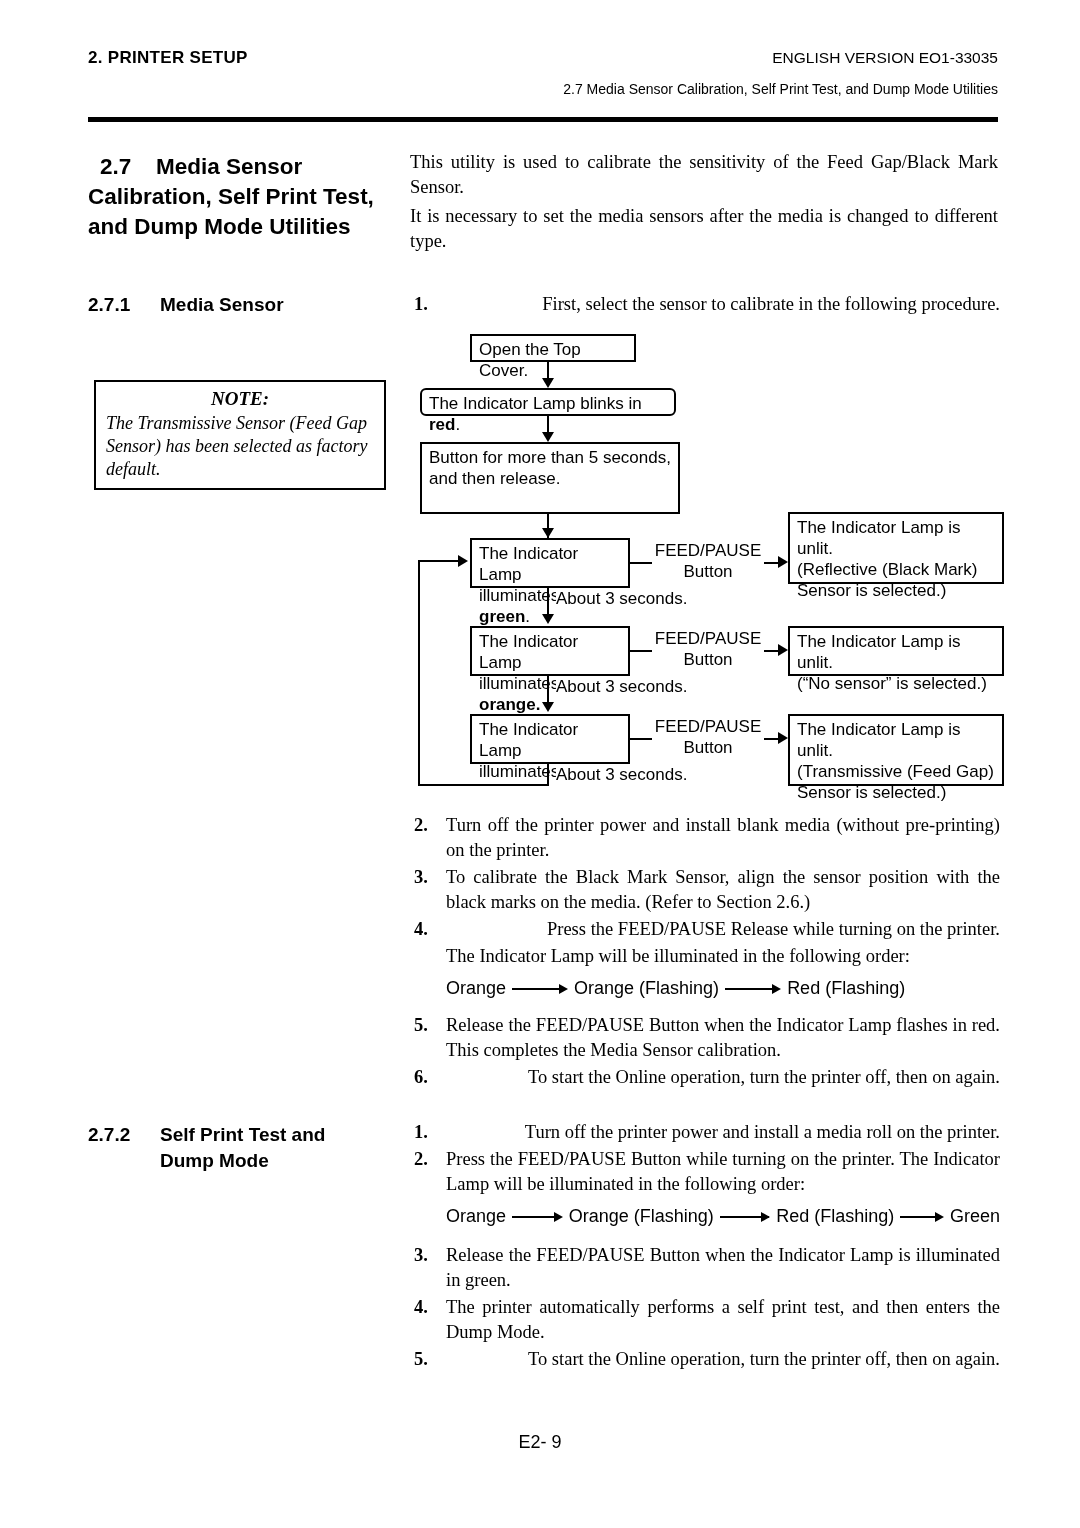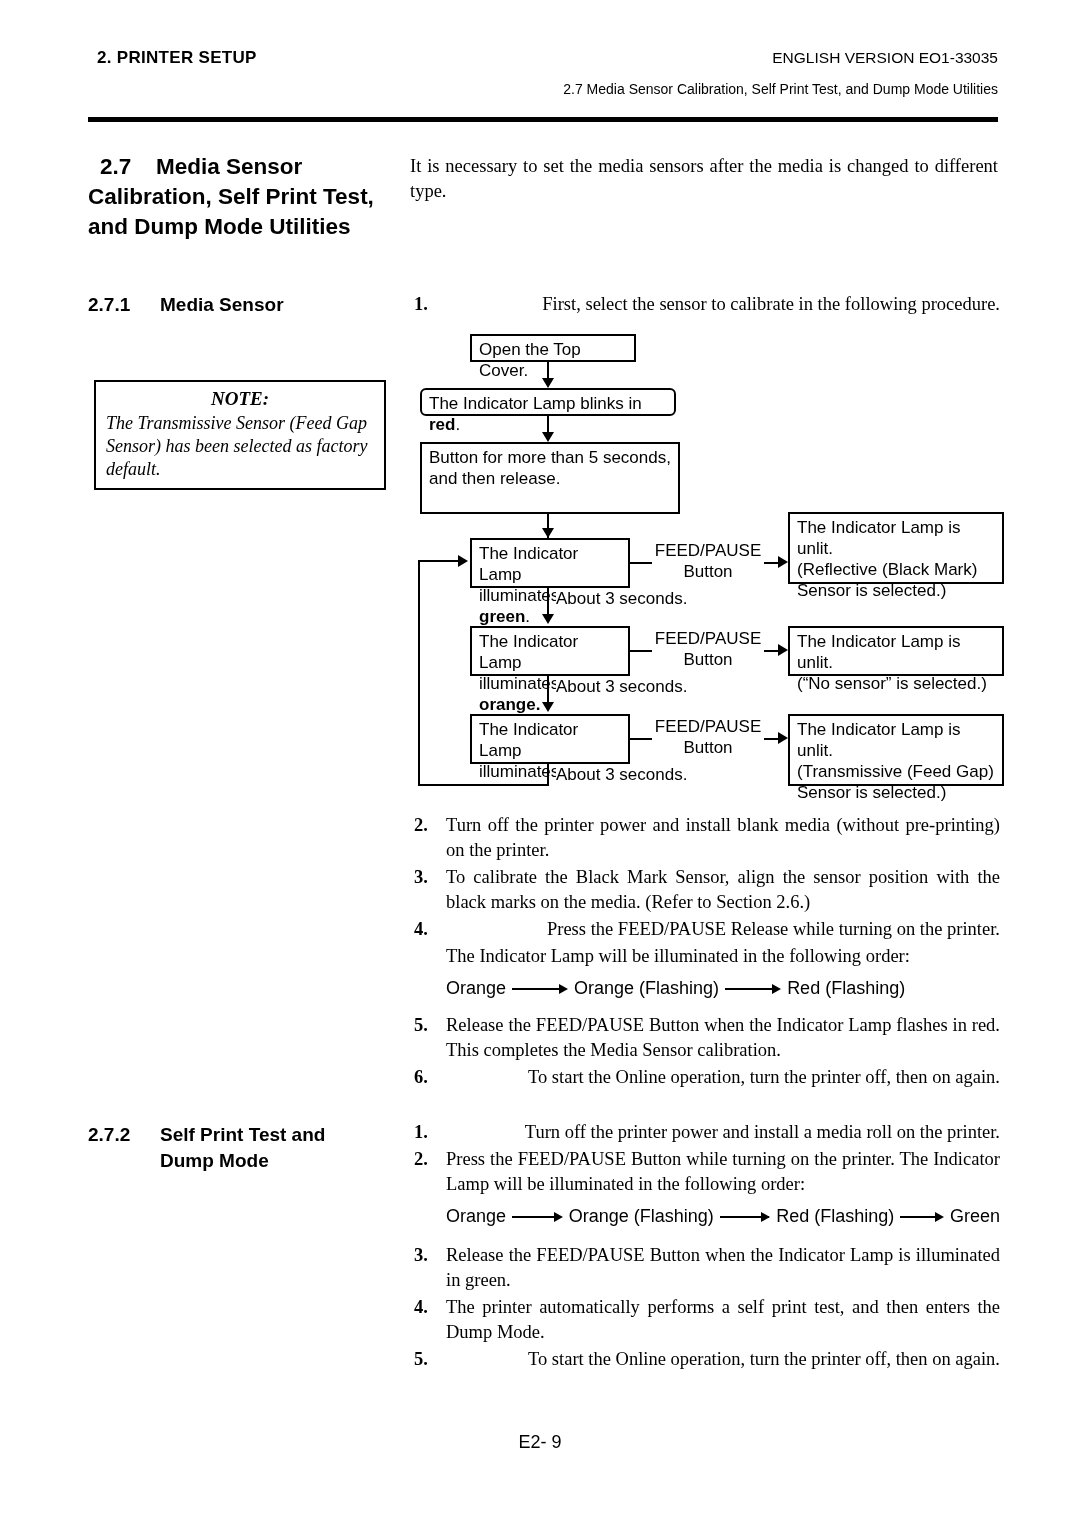--- a/index.html
+++ b/index.html
@@ -16,21 +16,21 @@
 
   .page { position: relative; width: 1080px; height: 1528px; }
 
   
   .header {
     position: absolute;
     left: 88px; top: 48px; width: 910px;
   }
   .hdr-row1 { position: relative; height: 26px; }
   .hdr-left {
-    position: absolute; left: 9px; top: 0;
+    position: absolute; left: 0; top: 0;
     font-family: "Liberation Sans", sans-serif;
     font-weight: bold; font-size: 17px; letter-spacing: .3px;
   }
   .hdr-right {
     position: absolute; right: 0; top: 1px;
     font-family: "Liberation Sans", sans-serif;
     font-size: 15.5px;
   }
   .hdr-row2 {
     position: absolute; right: 0; top: 33px;
@@ -196,20 +196,21 @@
     </div>
     <div class="hdr-row2">2.7 Media Sensor Calibration, Self Print Test, and Dump Mode Utilities</div>
   </div>
   <div class="hdr-rule"></div>
 
   <div class="sec-title">
     <span class="num">2.7</span><span class="txt">Media Sensor Calibration, Self Print Test, and Dump Mode Utilities</span>
   </div>
 
   <div class="intro">
+    <p class="p1">This utility is used to calibrate the sensitivity of the Feed Gap/Black Mark Sensor.</p>
     <p class="p2">It is necessary to set the media sensors after the media is changed to different type.</p>
   </div>
 
   <div class="sub-head" id="sub271">
     <span class="num">2.7.1</span><span>Media Sensor</span>
   </div>
 
   <div class="note-box">
     <div class="note-title">NOTE:</div>
     <div class="note-body">The Transmissive Sensor (Feed Gap Sensor) has been selected as factory default.</div>

